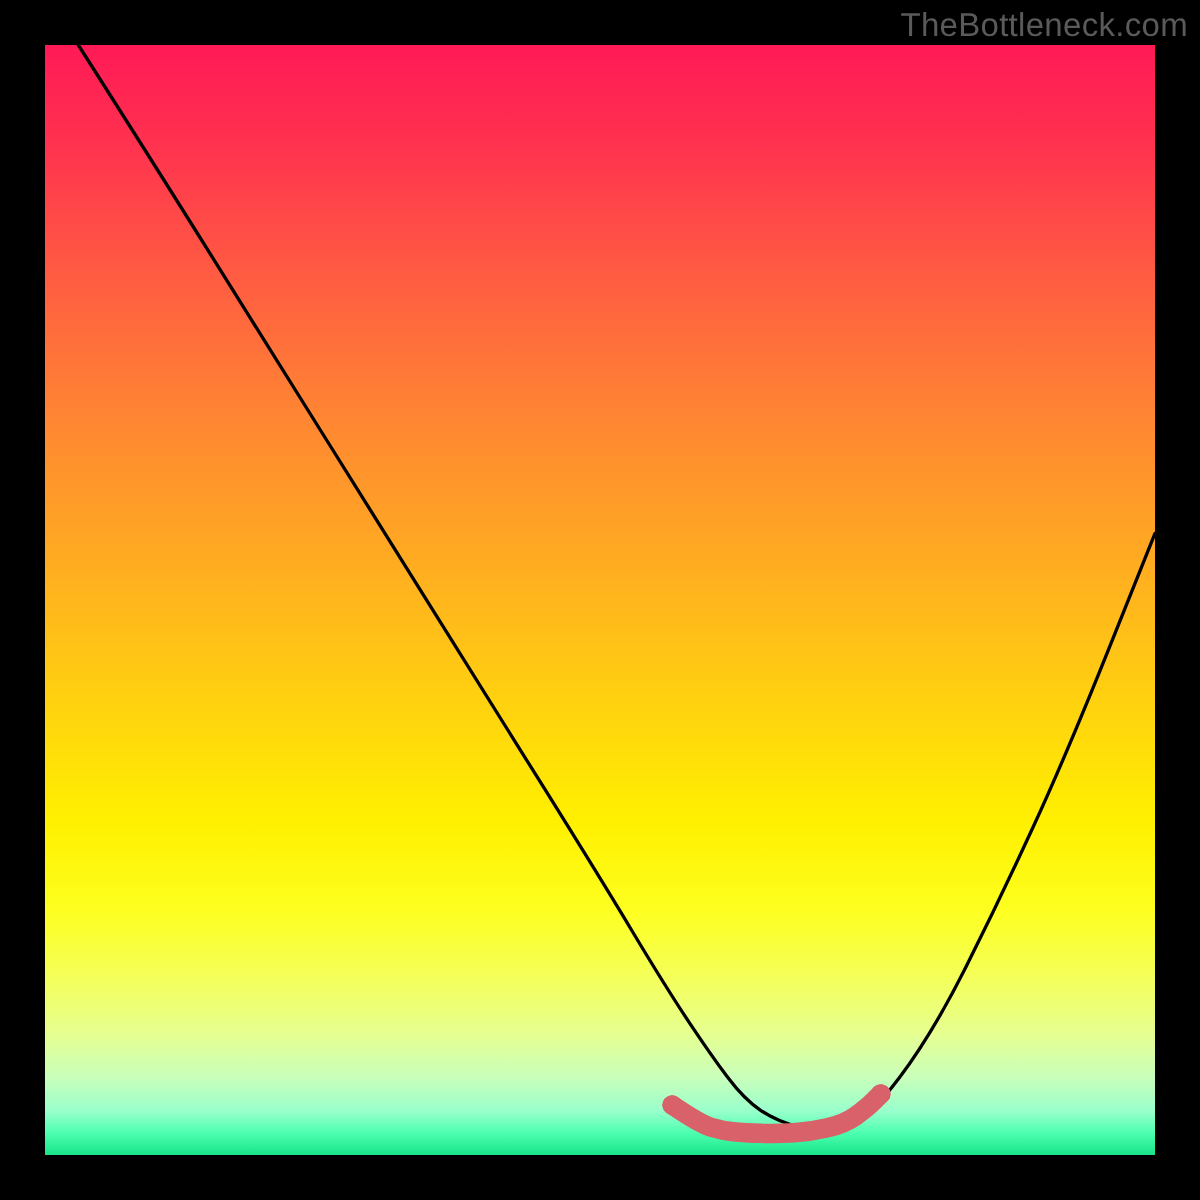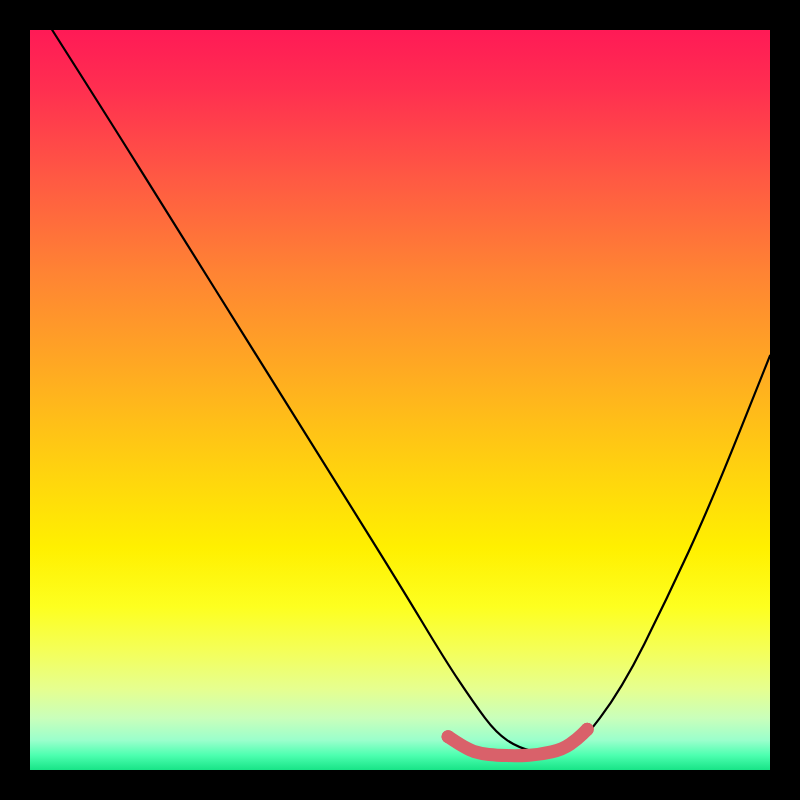--- a/index.html
+++ b/index.html
@@ -54,20 +54,21 @@
     inset: 0;
     width: 100%;
     height: 100%;
     overflow: visible;
   }
 </style>
 </head>
 <body>
 
 <div class="frame">
+  <div class="watermark">TheBottleneck.com</div>
   <div class="plot">
     <div class="gradient"></div>
     <svg class="curve" viewBox="0 0 740 740" preserveAspectRatio="none">
       <path d="M 22.2 0 Q 74 81.39999999999998 111 140.60000000000002 Q 148 199.80000000000007 185 259.00000000000006 Q 222 318.20000000000005 259 377.40000000000003 Q 296 436.6 333 495.8 Q 370 555 392.20000000000005 592 Q 414.40000000000003 629 429.20000000000005 651.2 Q 444 673.4 455.1 688.2 Q 466.2 703 477.3 710.4 Q 488.40000000000003 717.8 503.20000000000005 721.5 Q 518 725.2 532.8 721.5 Q 547.6 717.8 569.8 688.2 Q 592 658.6 614.2 614.2 Q 636.4 569.8 658.6 521.7 Q 680.8000000000001 473.6 710.4000000000001 399.6 L 740 325.59999999999997" id="main-curve-path" fill="none" stroke="#000" stroke-width="2.2" stroke-linecap="round"></path>
       <path d="M 418.09999999999997 706.7 Q 436.59999999999997 719.28 444 721.5 Q 451.4 723.72 458.79999999999995 724.46 Q 466.2 725.2 477.3 725.57 Q 488.40000000000003 725.94 499.5 725.2 Q 510.59999999999997 724.46 521.6999999999999 721.87 Q 532.8 719.28 540.2 714.0999999999999 Q 547.6 708.92 552.4100000000001 704.1099999999999 L 557.22 699.3" id="highlight-path" fill="none" stroke="#d9616a" stroke-width="13" stroke-linecap="round" stroke-linejoin="round"></path>
       <circle id="dot-start" r="6.5" fill="#d9616a" cx="418.09999999999997" cy="706.7"></circle>
       <circle id="dot-end" r="6.5" fill="#d9616a" cx="557.22" cy="699.3"></circle>
     </svg>
   </div>
 </div>

